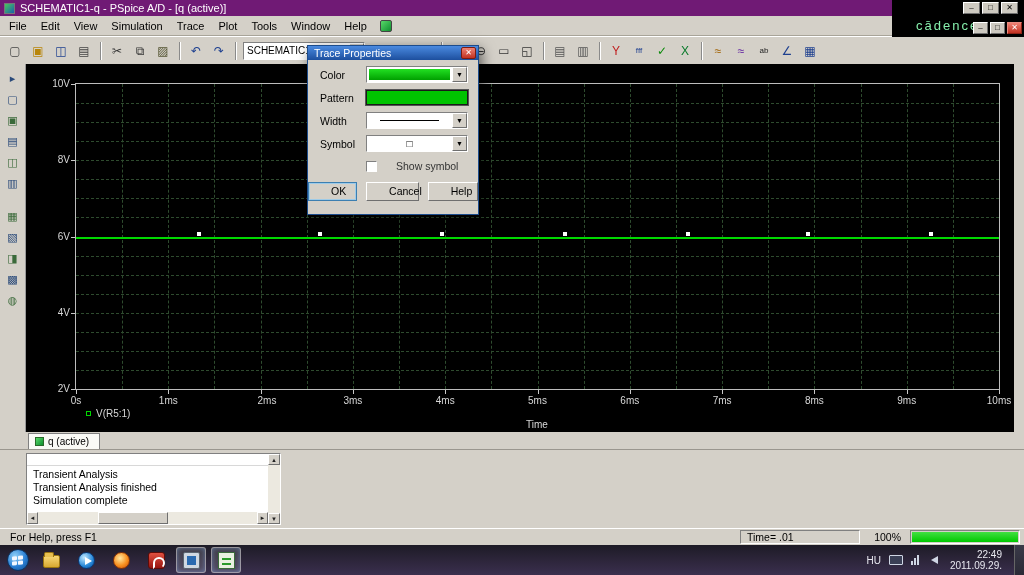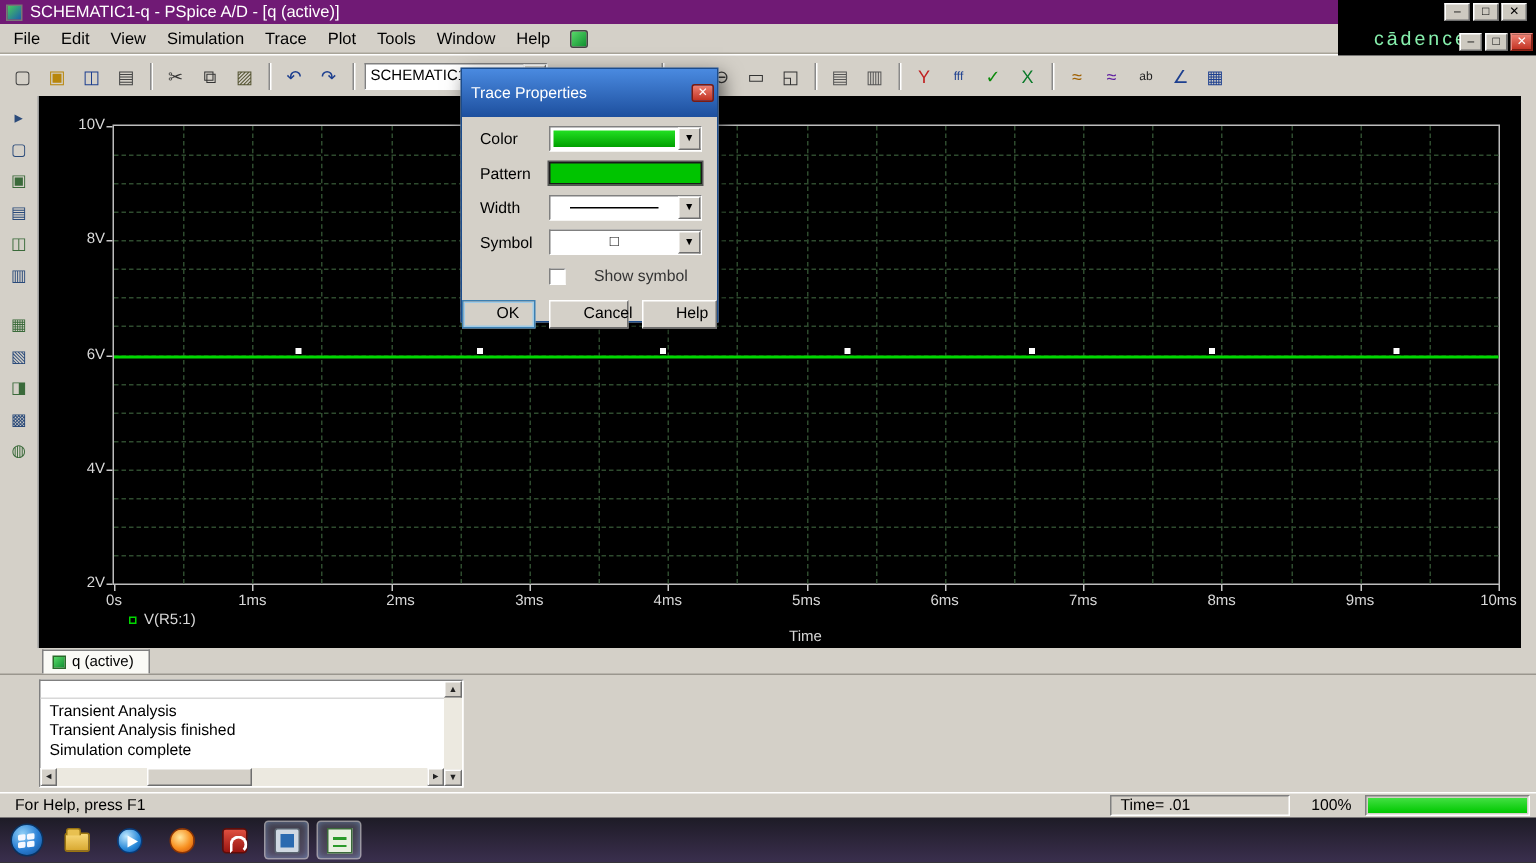--- a/index.html
+++ b/index.html
@@ -58,21 +58,21 @@
 #legend-label{color:#d8d8d8;font-size:10px}
 #xaxis-title{position:absolute;left:461px;top:355px;width:100px;text-align:center;color:#d8d8d8;font-size:10px}
 
 
 #plottab-row{flex:0 0 18px;background:#d4d0c8;display:flex;align-items:flex-end;padding-left:28px;border-bottom:1px solid #9a968e}
 #plot-tab{display:flex;align-items:center;gap:4px;background:#fafaf6;border:1px solid #808080;border-bottom:none;padding:1px 10px 2px 6px;font-size:10px;height:16px}
 #plot-tab-icon{width:9px;height:9px;background:linear-gradient(135deg,#59d86a,#0f8f2f);border:1px solid #2a6a2a}
 
 
 #output-row{flex:0 0 78px;background:#d4d0c8;display:flex;gap:8px;padding:3px 10px 3px 26px;min-height:0}
-#out-left{width:283px;position:relative;background:#fff;border:1px solid;border-color:#808080 #fff #fff #808080}
+#out-left{width:255px;position:relative;background:#fff;border:1px solid;border-color:#808080 #fff #fff #808080}
 #lp-topstrip{position:absolute;left:0;right:12px;top:0;height:12px;border-bottom:1px solid #d8d8d8}
 #lp-lines{position:absolute;left:2px;top:14px;right:14px;bottom:13px;overflow:hidden}
 .out-line{font-size:10.5px;line-height:13px;padding-left:4px;white-space:nowrap}
 .vscroll{position:absolute;top:0;right:0;bottom:0;width:12px;background:#ece9e0;display:flex;flex-direction:column}
 .vscroll .sbtn{height:11px;background:#d4d0c8;border:1px solid;border-color:#fff #6f6f6f #6f6f6f #fff;font-size:6px;text-align:center;line-height:10px;color:#222}
 .vscroll .strack{flex:1}
 .hscroll{position:absolute;left:0;bottom:0;height:12px;background:#ece9e0;display:flex}
 #out-left .hscroll{right:12px}
 .hscroll .sbtn{width:11px;height:12px;background:#d4d0c8;border:1px solid;border-color:#fff #6f6f6f #6f6f6f #fff;font-size:6px;text-align:center;line-height:11px;color:#222}
 .hthumb{width:70px;background:#d4d0c8;border:1px solid;border-color:#fff #6f6f6f #6f6f6f #fff;margin-left:60px}
@@ -122,21 +122,21 @@
 #tray-monitor{width:14px;height:10px;border:1px solid #cfd6e4;border-radius:1px;background:#3a3f55}
 #tray-signal{display:flex;align-items:flex-end;gap:1px}
 #tray-signal i{display:block;width:2px;background:#cfd6e4}
 #tray-signal .b1{height:4px}#tray-signal .b2{height:7px}#tray-signal .b3{height:10px}
 #tray-volume{width:0;height:0;border:4px solid transparent;border-right:7px solid #cfd6e4}
 #clock-block{color:#e8e8f0;font-size:10px;text-align:right;line-height:11px;padding:0 4px}
 #show-desktop{width:10px;height:30px;border-left:1px solid #666;background:linear-gradient(180deg,#3a3a48,#2a2a36)}
 
 
 #dialog{position:absolute;left:307px;top:45px;width:172px;height:170px;background:#d4d0c8;border:1px solid #1c4c8c;box-shadow:3px 4px 12px rgba(0,0,0,.55);z-index:60}
-#dialog-titlebar{height:32px;background:linear-gradient(180deg,#4a8ae0,#1d4f9e);display:flex;align-items:center;color:#fff;padding:0 2px 0 6px;font-size:10.5px}
+#dialog-titlebar{height:14px;background:linear-gradient(180deg,#4a8ae0,#1d4f9e);display:flex;align-items:center;color:#fff;padding:0 2px 0 6px;font-size:10.5px}
 #dialog-close{margin-left:auto;width:15px;height:12px;background:linear-gradient(180deg,#ee8173,#c23222);border:1px solid #7c1b10;color:#fff;font-size:8px;line-height:10px;text-align:center;border-radius:2px}
 .drow{display:flex;align-items:center;margin:6px 10px 0 12px;height:17px}
 .dlabel{width:46px;font-size:10.5px}
 .combo{flex:1;height:17px;border:1px solid;border-color:#808080 #fff #fff #808080;background:#fff;display:flex}
 .combo-view{flex:1;margin:2px;display:flex;align-items:center;justify-content:center;font-size:10px;line-height:10px}
 .combo-view.colorsw{background:linear-gradient(180deg,#22e022,#00a000)}
 .combo-arrow{width:15px;background:#d4d0c8;border:1px solid;border-color:#fff #6f6f6f #6f6f6f #fff;font-size:7px;text-align:center;line-height:14px}
 .pattern-box{flex:1;height:15px;background:#00c400;border:1px solid #1a1a1a;outline:1px solid #555}
 .width-line{width:72%;height:1px;background:#000}
 .chkrow{display:flex;align-items:center;margin:8px 10px 0 58px;gap:19px}
@@ -472,20 +472,35 @@
         <div class="tb-app">
           <div class="app-ic ic-reader"></div>
         </div>
         <div class="tb-app active">
           <div class="app-ic ic-capture"></div>
         </div>
         <div class="tb-app active">
           <div class="app-ic ic-pspice"></div>
         </div>
       </div>
+    <div id="tray">
+      <div id="lang-indicator">HU</div>
+      <div id="tray-monitor" class="tray-ic"></div>
+      <div id="tray-signal" class="tray-ic">
+          <i class="b1"></i>
+          <i class="b2"></i>
+          <i class="b3"></i>
+        </div>
+      <div id="tray-volume" class="tray-ic"></div>
+      <div id="clock-block">
+        <div>22:49</div>
+        <div>2011.09.29.</div>
+      </div>
+      <div id="show-desktop"></div>
+    </div>
   </div>
 
   <div id="dialog">
     <div id="dialog-titlebar">
       <span>Trace Properties</span>
       <div id="dialog-close">✕</div>
     </div>
     <div class="drow">
       <div class="dlabel">Color</div>
       <div class="combo">

